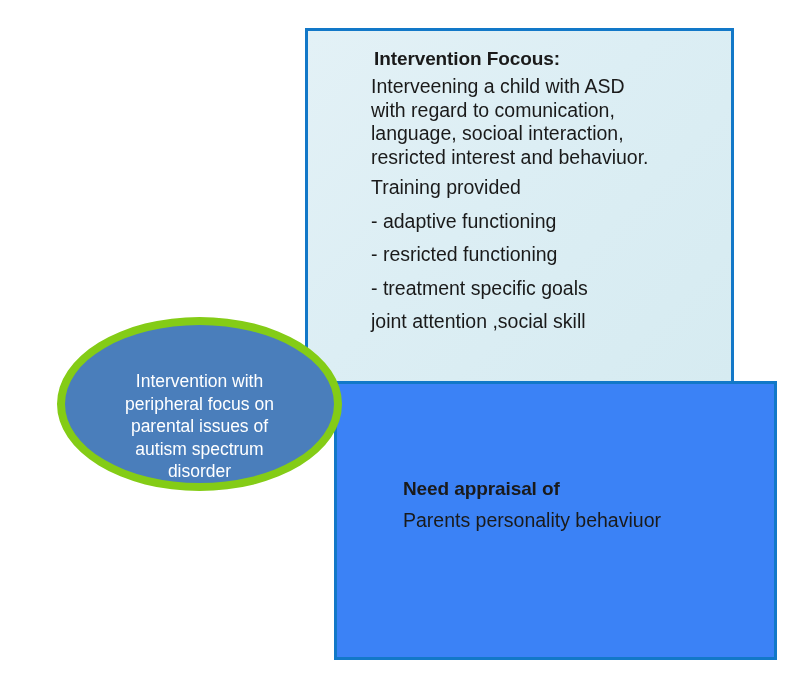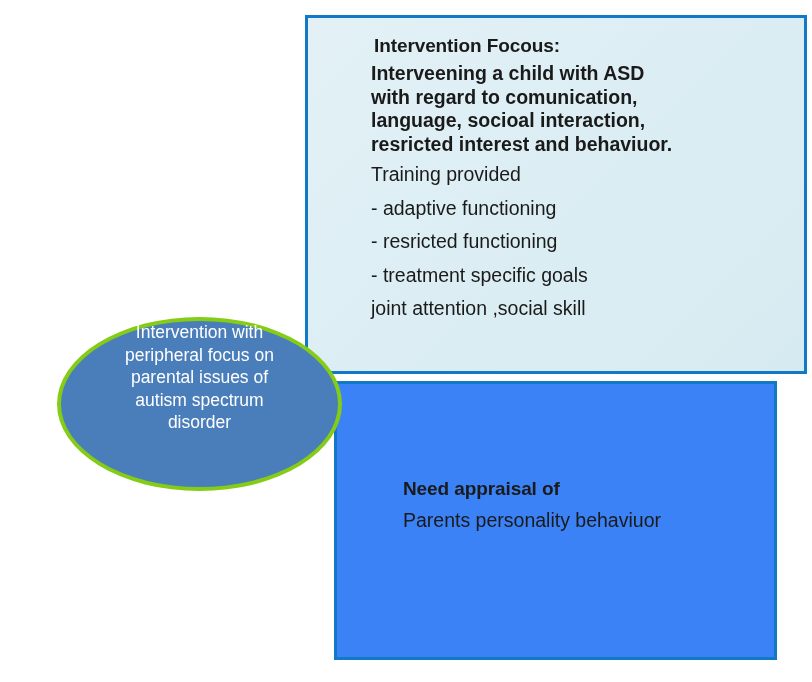--- a/index.html
+++ b/index.html
@@ -21,22 +21,22 @@
 
   
   .box {
     position: absolute;
     box-sizing: border-box;
     border: 3px solid #1278c8;
   }
 
   #box-intervention {
     left: 305px;
-    top: 15px;
-    width: 502px;
+    top: 28px;
+    width: 429px;
     height: 359px;
     background: linear-gradient(135deg, #e3f1f6 0%, #dceef4 45%, #d6ebf1 100%);
     z-index: 2;
   }
 
   #box-need {
     left: 334px;
     top: 381px;
     width: 443px;
     height: 279px;
@@ -63,21 +63,20 @@
     margin-left: 3px;
     margin-bottom: 9px;
     letter-spacing: -0.1px;
   }
   #intervention-text .para {
     margin-bottom: 11px;
   }
   #intervention-text .para .ln {
     display: block;
     margin-bottom: 4px;
-    font-weight: bold;
   }
   #intervention-text .line {
     display: block;
     margin-bottom: 14px;
   }
   #intervention-text .line:last-child {
     margin-bottom: 0;
   }
 
   #need-text {
@@ -99,24 +98,24 @@
   
   #ellipse-peripheral {
     position: absolute;
     left: 57px;
     top: 317px;
     width: 285px;
     height: 174px;
     box-sizing: border-box;
     border-radius: 50%;
     background: #4a7ebb;
-    border: 4px solid #84cc16;
+    border: 8px solid #84cc16;
     z-index: 4;
     display: flex;
-    align-items: flex-start;
+    align-items: flex-end;
     justify-content: center;
   }
   #ellipse-label {
     color: #ffffff;
     font-size: 17.5px;
     line-height: 1.29;
     text-align: center;
     width: 210px;
   }
   #ellipse-label .ln {

